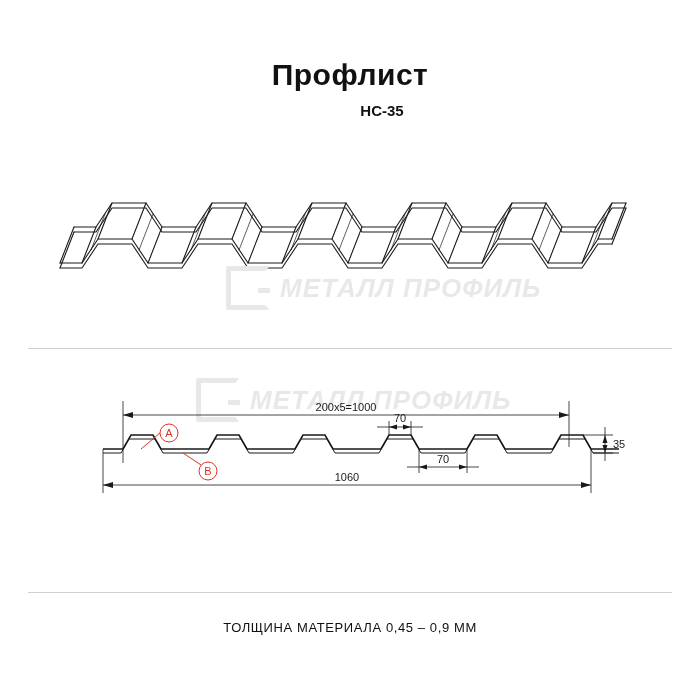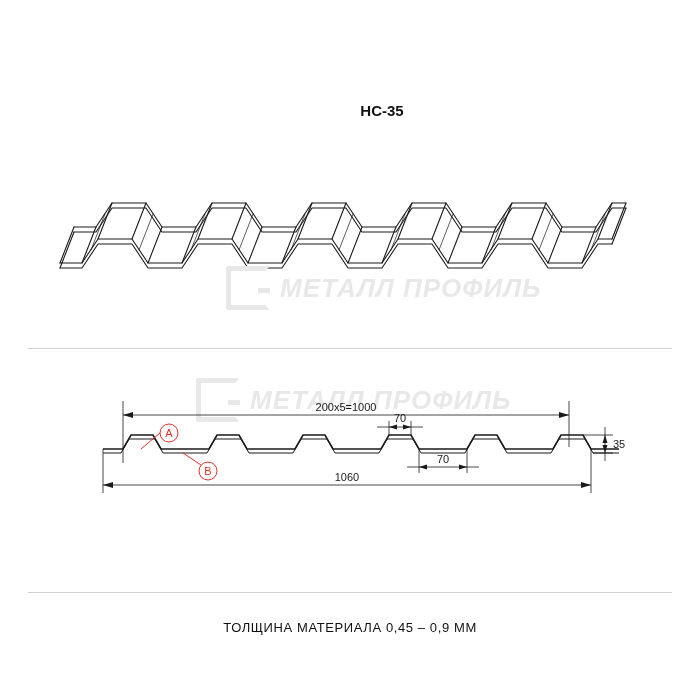--- a/index.html
+++ b/index.html
@@ -121,20 +121,21 @@
     width: 520px;
     height: 125px;
   }
   svg { display: block; overflow: visible; }
 </style>
 </head>
 <body>
 
 <div class="page">
 
+  <div class="title">Профлист</div>
   <div class="subtitle">НС-35</div>
 
   <div class="iso-wrap">
     <svg width="580" height="130" viewBox="0 0 580 130" fill="none" stroke="#1a1a1a" stroke-width="1.1" stroke-linejoin="round" stroke-linecap="round">
 
       <path d="M14 47 L36 47 L52 23 L86 23 L102 47 L136 47 L152 23 L186 23 L202 47 L236 47 L252 23 L286 23 L302 47 L336 47 L352 23 L386 23 L402 47 L436 47 L452 23 L486 23 L502 47 L536 47 L552 23 L566 23"></path>
 
       <path d="M14 52 L36 52 L52 28 L86 28 L102 52 L136 52 L152 28 L186 28 L202 52 L236 52 L252 28 L286 28 L302 52 L336 52 L352 28 L386 28 L402 52 L436 52 L452 28 L486 28 L502 52 L536 52 L552 28 L566 28"></path>
 
       <path d="M0 83 L22 83 L38 59 L72 59 L88 83 L122 83 L138 59 L172 59 L188 83 L222 83 L238 59 L272 59 L288 83 L322 83 L338 59 L372 59 L388 83 L422 83 L438 59 L472 59 L488 83 L522 83 L538 59 L552 59"></path>

